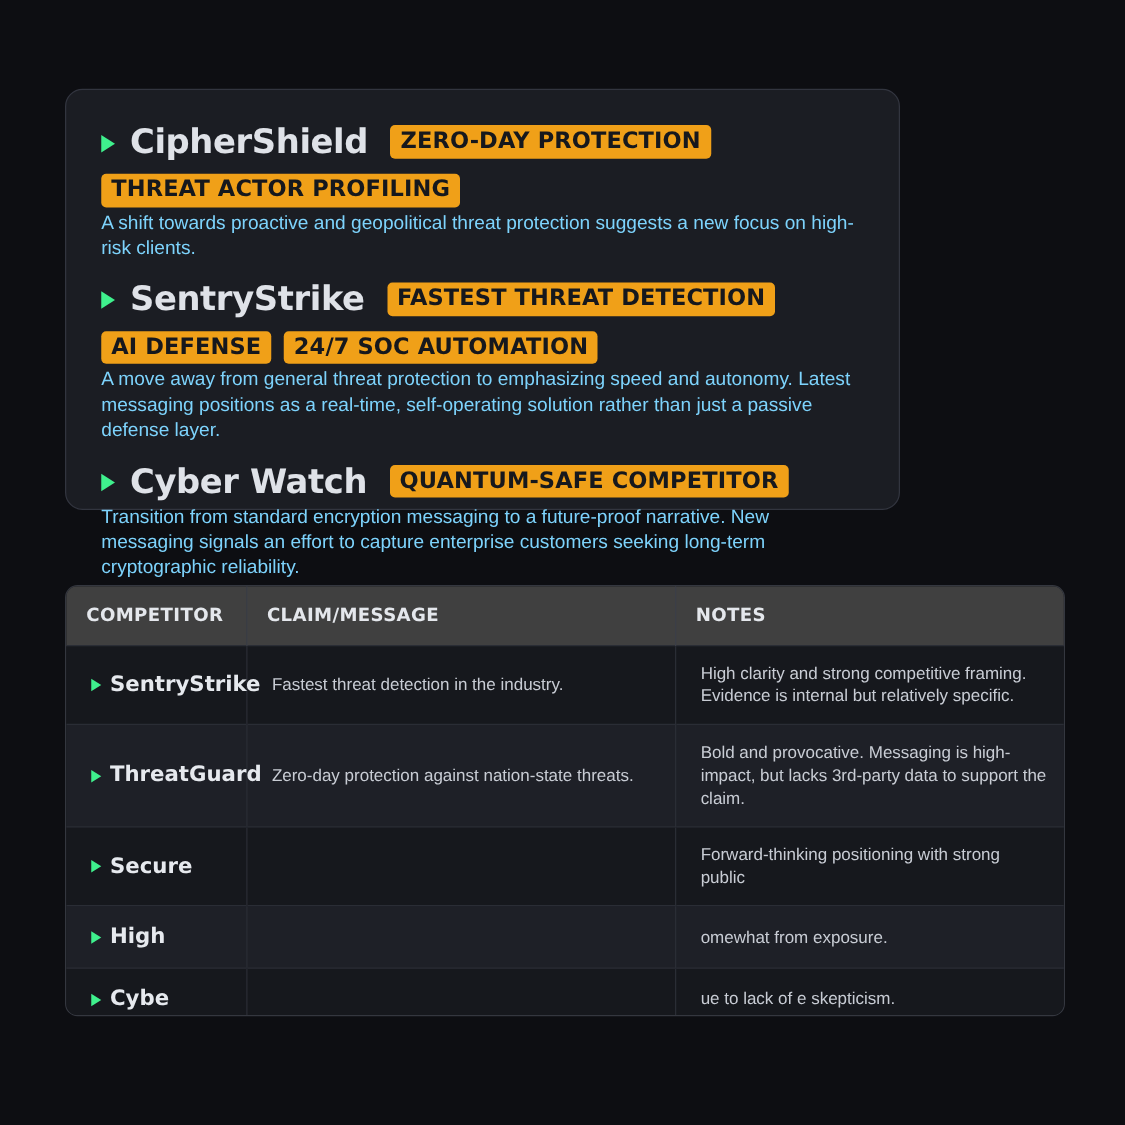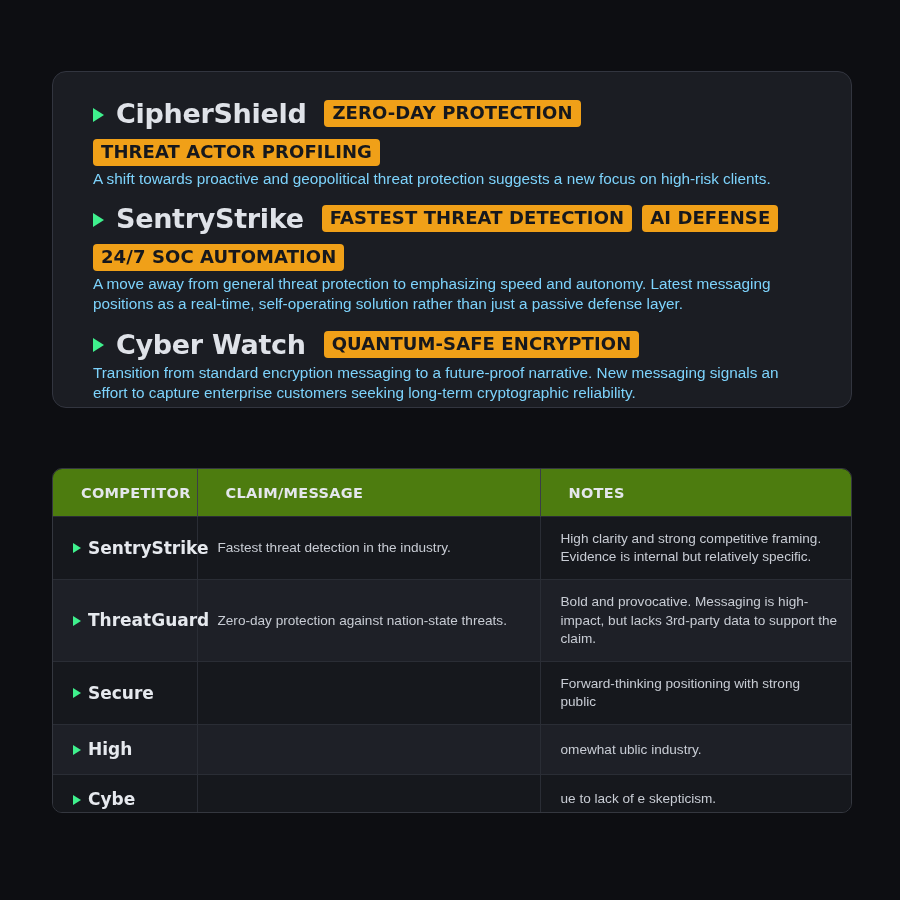--- a/index.html
+++ b/index.html
@@ -15,26 +15,26 @@
     background: #0d0e12;
     font-family: "Liberation Sans", sans-serif;
     position: relative;
   }
 
   
   .insights-card {
     position: absolute;
     left: 52px;
     top: 71px;
-    width: 800px;
+    width: 668px;
     height: 337px;
     background: #1b1d23;
     border: 1px solid #32353f;
     border-radius: 14px;
-    padding: 26px 30px 20px 40px;
+    padding: 26px 30px 20px 28px;
   }
 
   .insight-block { margin-bottom: 14px; }
   .insight-block:last-child { margin-bottom: 0; }
 
   .insight-head {
     display: flex;
     align-items: center;
     gap: 10px;
     flex-wrap: wrap;
@@ -96,28 +96,28 @@
     overflow: hidden;
   }
 
   table.cmp {
     width: 100%;
     border-collapse: collapse;
     table-layout: fixed;
   }
 
   table.cmp th {
-    background: #4d7c0f;
+    background: #404040;
     color: #e4e7ec;
     font-family: "DejaVu Sans", sans-serif;
     font-size: 14.5px;
     font-weight: bold;
     letter-spacing: 0.3px;
     text-align: left;
-    padding: 16px 14px 15px 28px;
+    padding: 16px 14px 15px 16px;
     border-right: 1px solid #3b3e47;
     vertical-align: middle;
   }
   table.cmp th:last-child { border-right: none; }
 
   table.cmp td {
     padding: 13px 14px 13px 20px;
     border-right: 1px solid #2a2d35;
     border-top: 1px solid #2a2d35;
     vertical-align: middle;
@@ -184,21 +184,21 @@
           <span class="badge">FASTEST THREAT DETECTION</span>
           <span class="badge">AI DEFENSE</span>
           <span class="badge">24/7 SOC AUTOMATION</span>
         </div>
         <div class="insight-desc">A move away from general threat protection to emphasizing speed and autonomy. Latest messaging positions as a real-time, self-operating solution rather than just a passive defense layer.</div>
       </div>
       <div class="insight-block">
         <div class="insight-head">
           <span class="tri"></span>
           <span class="insight-name">Cyber Watch</span>
-          <span class="badge">QUANTUM-SAFE ENCRYPTION</span>
+          <span class="badge">QUANTUM-SAFE COMPETITOR</span>
         </div>
         <div class="insight-desc">Transition from standard encryption messaging to a future-proof narrative. New messaging signals an effort to capture enterprise customers seeking long-term cryptographic reliability.</div>
       </div>
     </div>
 </div>
 
 <div class="table-card">
   <table class="cmp">
     <colgroup>
       <col class="col-comp">
@@ -244,21 +244,21 @@
           <td>Forward-thinking positioning with strong public</td>
         </tr>
         <tr>
           <td>
             <div class="cell-name">
               <span class="tri-sm"></span>
               <span>High</span>
             </div>
           </td>
           <td></td>
-          <td>omewhat ublic industry.</td>
+          <td>omewhat from exposure.</td>
         </tr>
         <tr>
           <td>
             <div class="cell-name">
               <span class="tri-sm"></span>
               <span>Cybe</span>
             </div>
           </td>
           <td></td>
           <td>ue to lack of e skepticism.</td>

